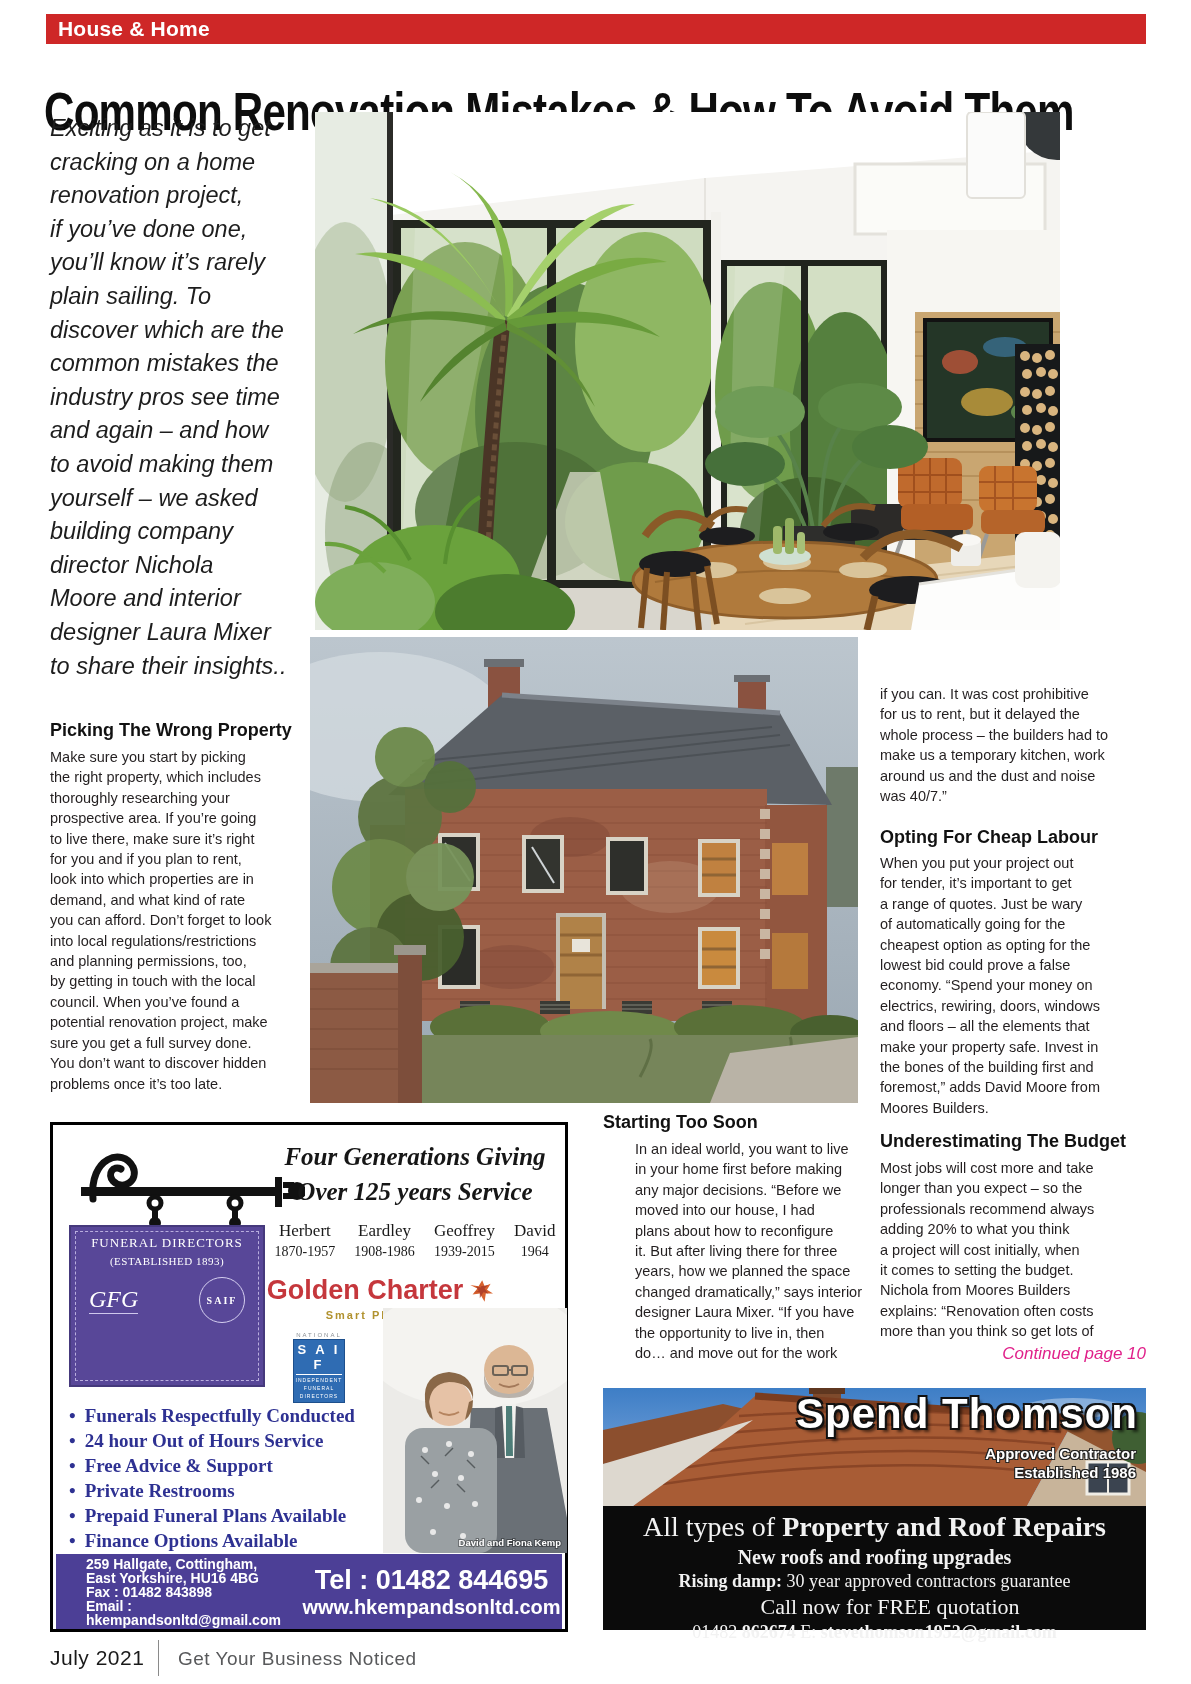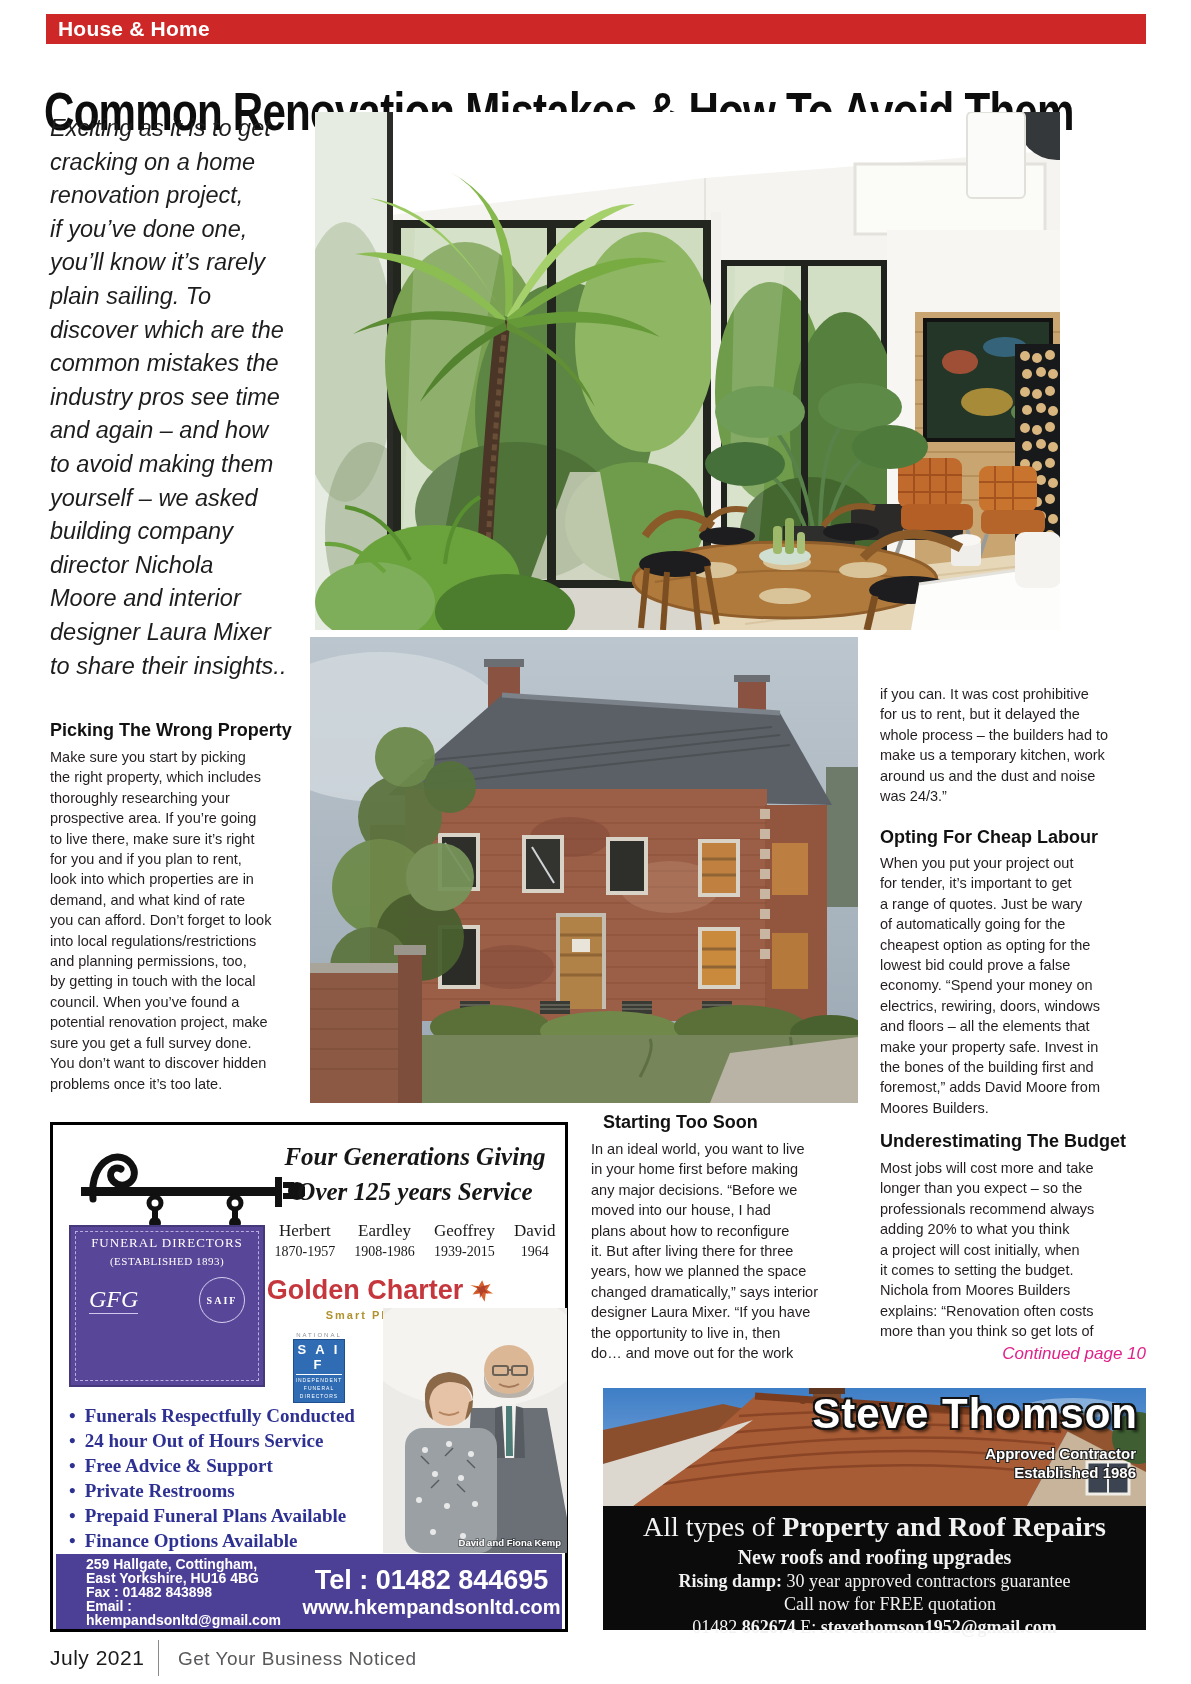--- a/index.html
+++ b/index.html
@@ -12,21 +12,21 @@
   .headline{left:44px;top:44px;width:1280px;font-size:54px;font-weight:bold;letter-spacing:-1px;
             white-space:nowrap;transform:scaleX(.78);transform-origin:left top;color:#0d0d0d;}
   
   .intro{left:50px;top:112px;width:258px;font-style:italic;font-size:23.5px;line-height:33.6px;
          white-space:pre-line;color:#1d1d1d;}
   .col-head{font-size:18px;font-weight:bold;color:#111;}
   .body-text{font-size:14.5px;line-height:20.4px;white-space:pre-line;color:#231f20;}
   .left-head{left:50px;top:720px;width:264px;}
   .left-body{left:50px;top:747px;width:264px;}
   .mid-head{left:603px;top:1112px;width:262px;}
-  .mid-body{left:591px;top:1139px;width:262px;}
+  .mid-body{left:635px;top:1139px;width:262px;}
   .r-cont{left:880px;top:684px;width:272px;}
   .r-head1{left:880px;top:827px;width:272px;}
   .r-body1{left:880px;top:853px;width:272px;}
   .r-head2{left:880px;top:1131px;width:272px;}
   .r-body2{left:880px;top:1158px;width:272px;}
   .continued{left:880px;top:1344px;width:266px;text-align:right;color:#e0218a;
              font-style:italic;font-size:17px;}
   
   .photo{overflow:hidden;}
   .photo svg{display:block;}
@@ -77,21 +77,21 @@
   .thomson-photo{left:0;top:0;width:543px;height:118px;}
   .thomson-name{right:8px;top:2px;font-size:42px;font-weight:bold;color:#fff;letter-spacing:1px;
      text-shadow:2px 2px 0 #111,-2px -2px 0 #111,2px -2px 0 #111,-2px 2px 0 #111,4px 4px 3px rgba(0,0,0,.55);}
   .thomson-sub{right:10px;top:56px;text-align:right;color:#fff;font-size:15px;font-weight:bold;
      text-shadow:1px 1px 0 #222,-1px -1px 0 #222,1px -1px 0 #222,-1px 1px 0 #222;line-height:19px;}
   .thomson-black{left:0;top:118px;width:543px;height:124px;background:#0b0b0b;color:#f2f2f2;
      font-family:"Liberation Serif",serif;text-align:center;}
   .thomson-black .l1{font-size:28px;margin-top:5px;}
   .thomson-black .l2{font-size:20px;font-weight:bold;margin-top:3px;}
   .thomson-black .l3{font-size:18px;margin-top:2px;}
-  .thomson-black .l4{font-size:18px;margin-top:2px;margin-left:31px;}
+  .thomson-black .l4{font-size:22px;margin-top:2px;margin-left:31px;}
   .thomson-black .l5{font-size:18px;margin-top:2px;}
   .b{font-weight:bold;}
   
   .footer-issue{left:50px;top:1646px;font-size:21px;font-weight:normal;color:#1a1a1a;letter-spacing:.5px;}
   .footer-div{left:158px;top:1640px;width:1px;height:36px;background:#8a8a8a;}
   .footer-tag{left:178px;top:1648px;font-size:19px;color:#58595b;letter-spacing:.5px;}
 </style>
 </head>
 <body>
 
@@ -477,21 +477,21 @@
 changed dramatically,” says interior
 designer Laura Mixer. “If you have
 the opportunity to live in, then
 do… and move out for the work</div>
 
   <div class="abs body-text r-cont">if you can. It was cost prohibitive
 for us to rent, but it delayed the
 whole process – the builders had to
 make us a temporary kitchen, work
 around us and the dust and noise
-was 24/3.”</div>
+was 40/7.”</div>
   <h3 class="abs col-head r-head1" style="margin:0;">Opting For Cheap Labour</h3>
   <div class="abs body-text r-body1">When you put your project out
 for tender, it’s important to get
 a range of quotes. Just be wary
 of automatically going for the
 cheapest option as opting for the
 lowest bid could prove a false
 economy. “Spend your money on
 electrics, rewiring, doors, windows
 and floors – all the elements that
@@ -688,21 +688,21 @@
         <circle cx="320" cy="20" r="4" fill="#7a3c1f"></circle>
           <circle cx="380" cy="24" r="4" fill="#7a3c1f"></circle>
         <polygon points="472,30 543,72 543,118 424,118" fill="#c8b49a"></polygon>
         <polygon points="458,40 543,84 543,62 472,22" fill="#93552f"></polygon>
         <rect x="484" y="74" width="42" height="32" fill="#3b4450" stroke="#f0ede6" stroke-width="3"></rect>
         <line x1="505" y1="74" x2="505" y2="106" stroke="#f0ede6" stroke-width="2"></line>
         <polygon points="0,76 150,32 30,118 0,118" fill="#ddd8cf"></polygon>
         <circle cx="535" cy="50" r="26" fill="#3f5f33"></circle>
       </svg>
     </div>
-    <div class="abs thomson-name">Steve Thomson</div>
+    <div class="abs thomson-name">Spend Thomson</div>
     <div class="abs thomson-sub">
       <div>Approved Contractor</div>
       <div>Established 1986</div>
     </div>
     <div class="abs thomson-black">
       <div class="l1"><span>All types of </span><span class="b">Property and Roof Repairs</span></div>
       <div class="l2">New roofs and roofing upgrades</div>
       <div class="l3"><span class="b">Rising damp:</span><span> 30 year approved contractors guarantee</span></div>
       <div class="l4">Call now for  FREE quotation</div>
       <div class="l5"><span>01482 </span><span class="b">862674</span><span>  E: </span><span class="b">stevethomson1952@gmail.com</span></div>

